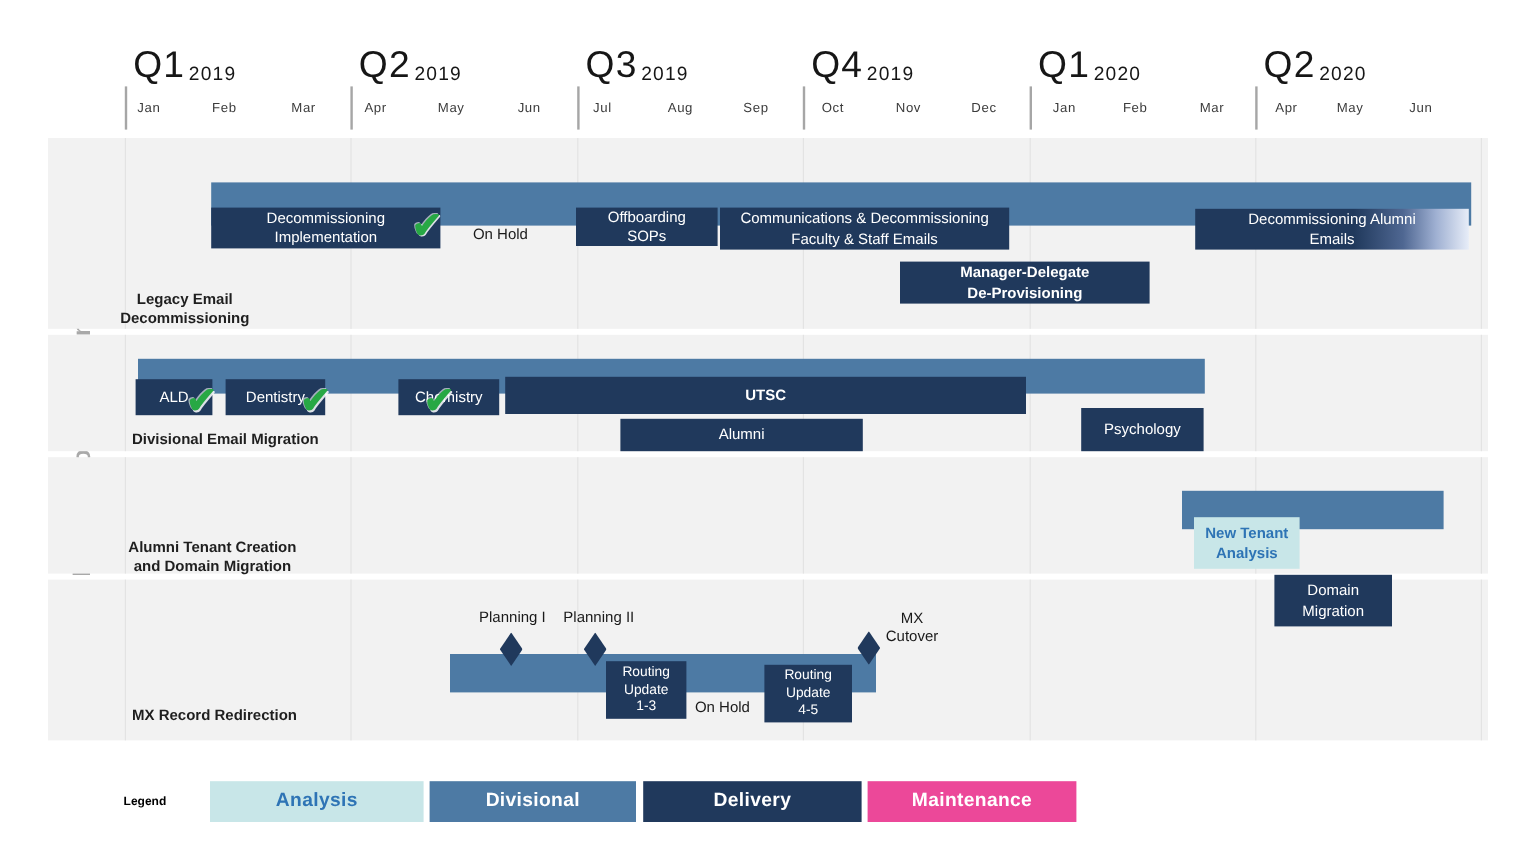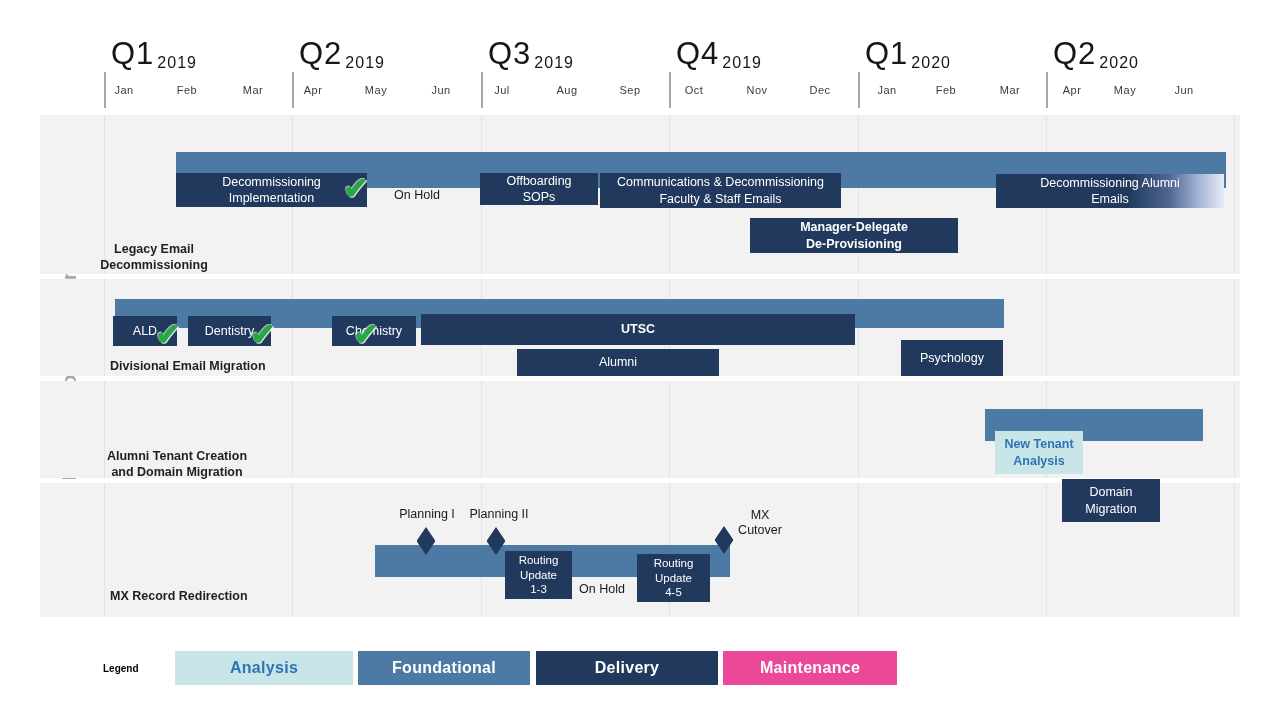--- a/index.html
+++ b/index.html
@@ -186,17 +186,17 @@
       <div class="task delivery small" style="left: 637px; top: 554px; width: 73px; height: 48px;">Routing
 Update
 4-5</div>
       <div class="diamond" style="left: 724px; top: 540px;"></div>
       <div class="mslabel" style="left: 732px; top: 508px; width: 56px;">MX
 Cutover</div>
     </div>
   <div id="legend">
     <div class="legend-label" style="position: absolute; left: 103px; top: 663px;">Legend</div>
   <div class="legend-item" style="left: 175px; top: 651px; width: 178px; background: rgb(200, 230, 232); color: rgb(46, 116, 181);">Analysis</div>
-      <div class="legend-item" style="left: 358px; top: 651px; width: 172px; background: rgb(77, 122, 164);">Foundational</div>
+      <div class="legend-item" style="left: 358px; top: 651px; width: 172px; background: rgb(77, 122, 164);">Divisional</div>
       <div class="legend-item" style="left: 536px; top: 651px; width: 182px; background: rgb(32, 57, 92);">Delivery</div>
       <div class="legend-item" style="left: 723px; top: 651px; width: 174px; background: #ec4899;">Maintenance</div>
     </div>
 </div>
 
 </body></html>

